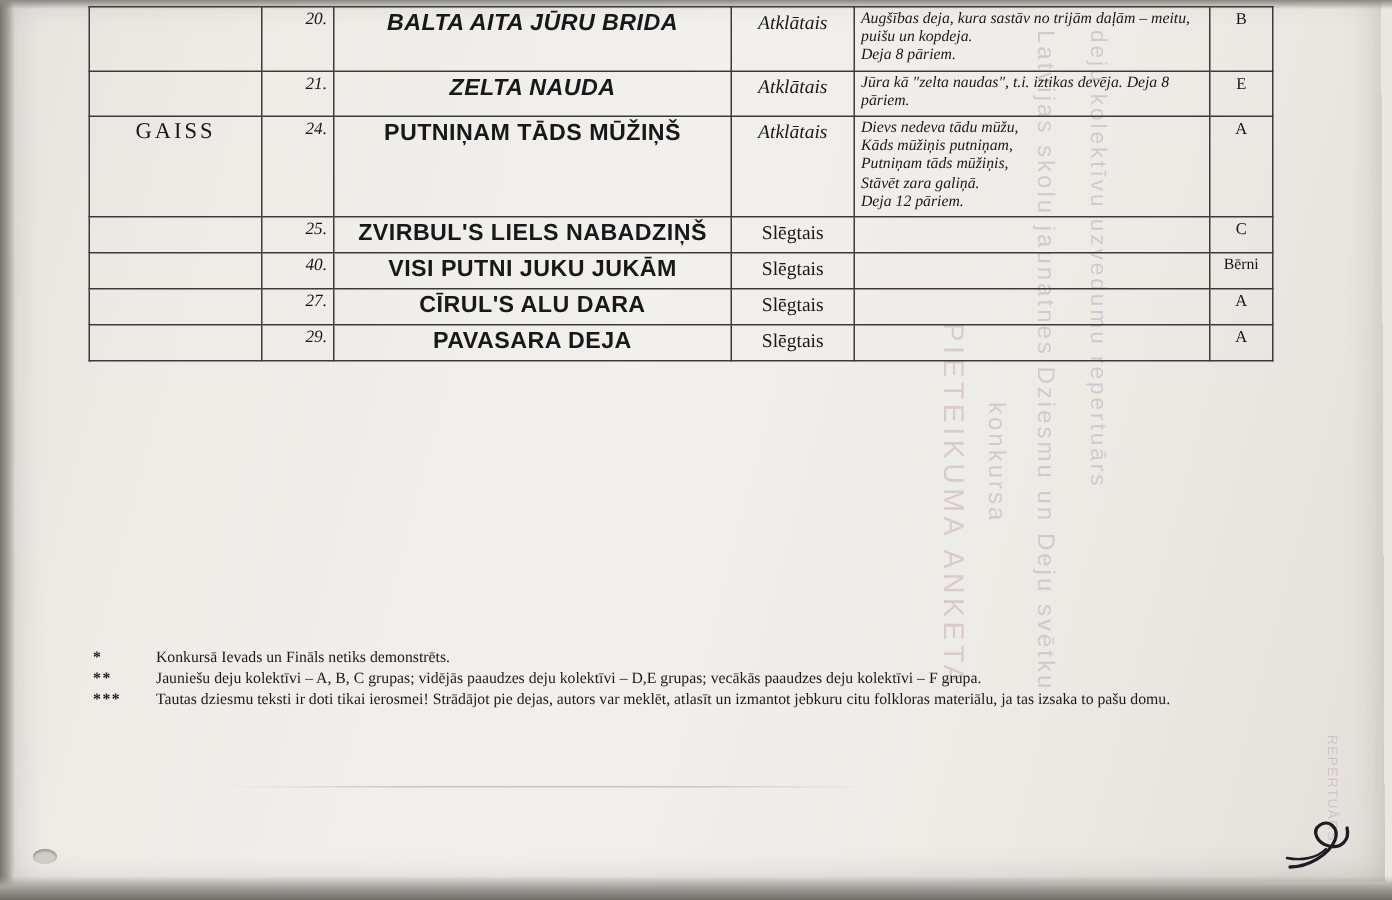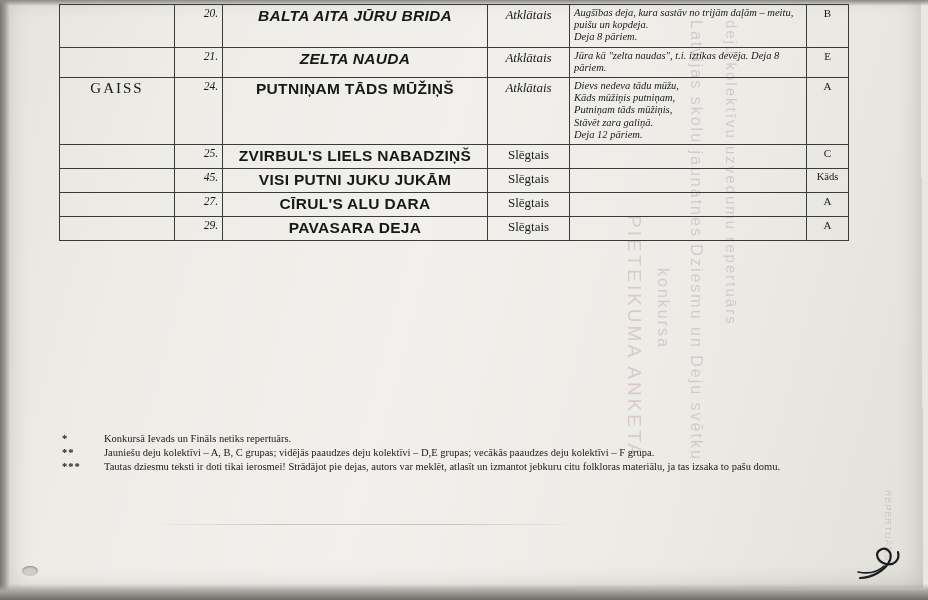--- a/index.html
+++ b/index.html
@@ -235,27 +235,27 @@
           <td class="num-cell">25.</td>
           <td class="title-cell">ZVIRBUL'S LIELS NABADZIŅŠ</td>
           <td class="type-cell up">Slēgtais</td>
           <td class="desc-cell">
             <div></div>
           </td>
           <td class="grp-cell">C</td>
         </tr>
         <tr>
           <td class="group-cell"></td>
-          <td class="num-cell">45.</td>
+          <td class="num-cell">40.</td>
           <td class="title-cell">VISI PUTNI JUKU JUKĀM</td>
           <td class="type-cell up">Slēgtais</td>
           <td class="desc-cell">
             <div></div>
           </td>
-          <td class="grp-cell small">Kāds</td>
+          <td class="grp-cell small">Bērni</td>
         </tr>
         <tr>
           <td class="group-cell"></td>
           <td class="num-cell">27.</td>
           <td class="title-cell">CĪRUL'S ALU DARA</td>
           <td class="type-cell up">Slēgtais</td>
           <td class="desc-cell">
             <div></div>
           </td>
           <td class="grp-cell">A</td>
@@ -269,21 +269,21 @@
             <div></div>
           </td>
           <td class="grp-cell">A</td>
         </tr>
       </tbody>
   </table>
 
   <div id="notes">
       <div class="note-row">
         <div class="note-mark">*</div>
-        <div class="note-text">Konkursā Ievads un Fināls netiks repertuārs.</div>
+        <div class="note-text">Konkursā Ievads un Fināls netiks demonstrēts.</div>
       </div>
       <div class="note-row">
         <div class="note-mark">**</div>
         <div class="note-text">Jauniešu deju kolektīvi – A, B, C grupas; vidējās paaudzes deju kolektīvi – D,E grupas; vecākās paaudzes deju kolektīvi – F grupa.</div>
       </div>
       <div class="note-row">
         <div class="note-mark">***</div>
         <div class="note-text">Tautas dziesmu teksti ir doti tikai ierosmei! Strādājot pie dejas, autors var meklēt, atlasīt un izmantot jebkuru citu folkloras materiālu, ja tas izsaka to pašu domu.</div>
       </div>
     </div>

